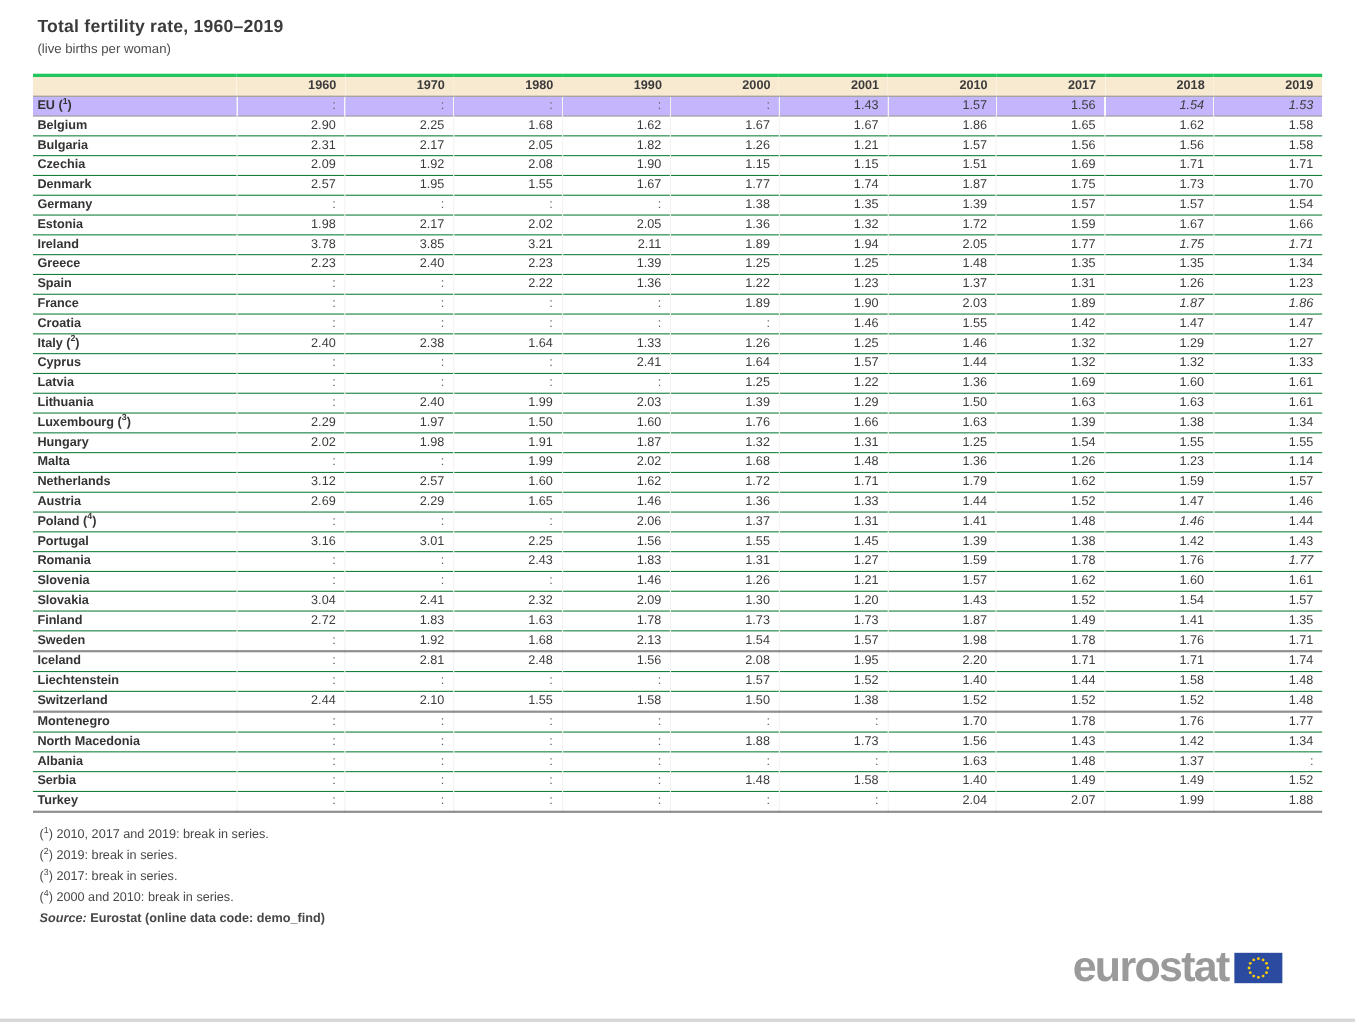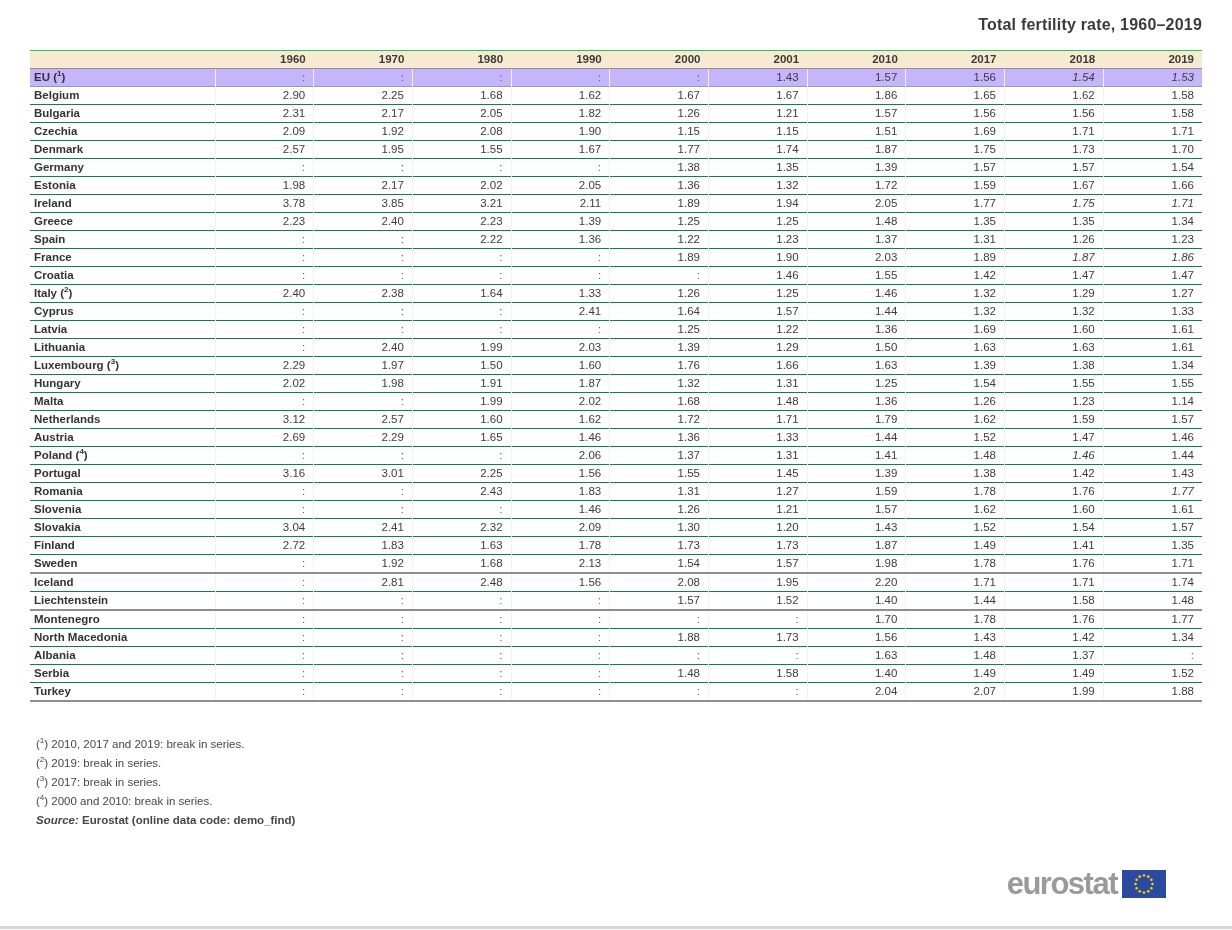--- a/index.html
+++ b/index.html
@@ -2,60 +2,61 @@
 <html><head>
 <meta charset="utf-8">
 <style>
   html,body{margin:0;padding:0;}
   body{
     width:1232px;height:930px;background:#ffffff;
     font-family:"Liberation Sans", sans-serif;color:#3a3a3a;
     position:relative;overflow:hidden;
   }
   .page{position:absolute;inset:0;padding:14px 30px;box-sizing:border-box;}
-  .title{font-size:16px;font-weight:bold;color:#3b3b3b;margin:2px 0 3px 4px;letter-spacing:.2px;text-align:right;}
+  .title{font-size:16px;font-weight:bold;color:#3b3b3b;margin:2px 0 3px 4px;letter-spacing:.2px;}
   .subtitle{font-size:12px;color:#4d4d4d;margin:0 0 0 4px;}
   table.data{
     width:1172px;margin-top:16px;border-collapse:collapse;table-layout:fixed;
     font-size:11.5px;color:#3c3c3c;
   }
   table.data col.country{width:185px;}
   table.data th, table.data td{
     height:17px;padding:0 8px 0 4px;line-height:17px;
     white-space:nowrap;overflow:hidden;
   }
   thead th{
-    background:#f8ead0;border-top:1px solid #22c55e;border-bottom:1px solid #8e8e8e;
+    background:#f8ead0;border-top:3px solid #22c55e;border-bottom:1px solid #8e8e8e;
     font-weight:bold;text-align:right;color:#3b3b3b;
   }
   thead th.corner{text-align:left;}
   tbody th{font-weight:bold;text-align:left;color:#333;}
   tbody td{text-align:right;border-left:1px solid rgba(0,0,0,0.05);}
   tbody tr{border-bottom:1px solid #15803d;}
   tbody tr.eu-row{background:#c4b5fd;border-bottom:1px solid #9a9a9a;}
   tbody tr.section-start{border-top:2px solid #8f8f8f;}
   tbody tr.last-row{border-bottom:2px solid #8f8f8f;}
   td.missing{color:#5a5a5a;}
   td.italic{font-style:italic;}
   sup{font-size:8px;line-height:0;}
-  .footnotes{margin:36px 0 0 6px;font-size:11.5px;color:#474747;}
+  .footnotes{margin:14px 0 0 6px;font-size:11.5px;color:#474747;}
   .footnotes .fn{margin:0 0 7px 0;}
   .source-line{margin:3px 0 0 6px;font-size:11.5px;color:#474747;font-weight:bold;}
   .source-label{font-style:italic;}
   .logo{position:absolute;right:66px;bottom:28px;display:flex;align-items:center;}
-  .logo-text{font-size:31px;font-weight:bold;color:#9a9a9a;letter-spacing:-1.5px;margin-right:5px;}
+  .logo-text{font-size:39px;font-weight:bold;color:#9a9a9a;letter-spacing:-1.5px;margin-right:5px;}
   .logo-flag{width:44px;height:28px;display:block;}
   .bottom-rule{position:absolute;left:0;bottom:1px;width:100%;border-top:3px solid #d6d6d6;}
 </style>
 </head>
 <body>
 
 <div class="page">
 
   <div class="title">Total fertility rate, 1960–2019</div>
+  <div class="subtitle">(live births per woman)</div>
 
   <table class="data">
     <colgroup>
       <col class="country">
     </colgroup>
     <thead>
       <tr>
           <th class="corner"></th>
           <th>1960</th>
           <th>1970</th>
@@ -451,20 +452,33 @@
           <th>Liechtenstein</th>
           <td class="missing">:</td>
           <td class="missing">:</td>
           <td class="missing">:</td>
           <td class="missing">:</td>
           <td>1.57</td>
           <td>1.52</td>
           <td>1.40</td>
           <td>1.44</td>
           <td>1.58</td>
+          <td>1.48</td>
+        </tr>
+        <tr>
+          <th>Switzerland</th>
+          <td>2.44</td>
+          <td>2.10</td>
+          <td>1.55</td>
+          <td>1.58</td>
+          <td>1.50</td>
+          <td>1.38</td>
+          <td>1.52</td>
+          <td>1.52</td>
+          <td>1.52</td>
           <td>1.48</td>
         </tr>
         <tr class="section-start">
           <th>Montenegro</th>
           <td class="missing">:</td>
           <td class="missing">:</td>
           <td class="missing">:</td>
           <td class="missing">:</td>
           <td class="missing">:</td>
           <td class="missing">:</td>

